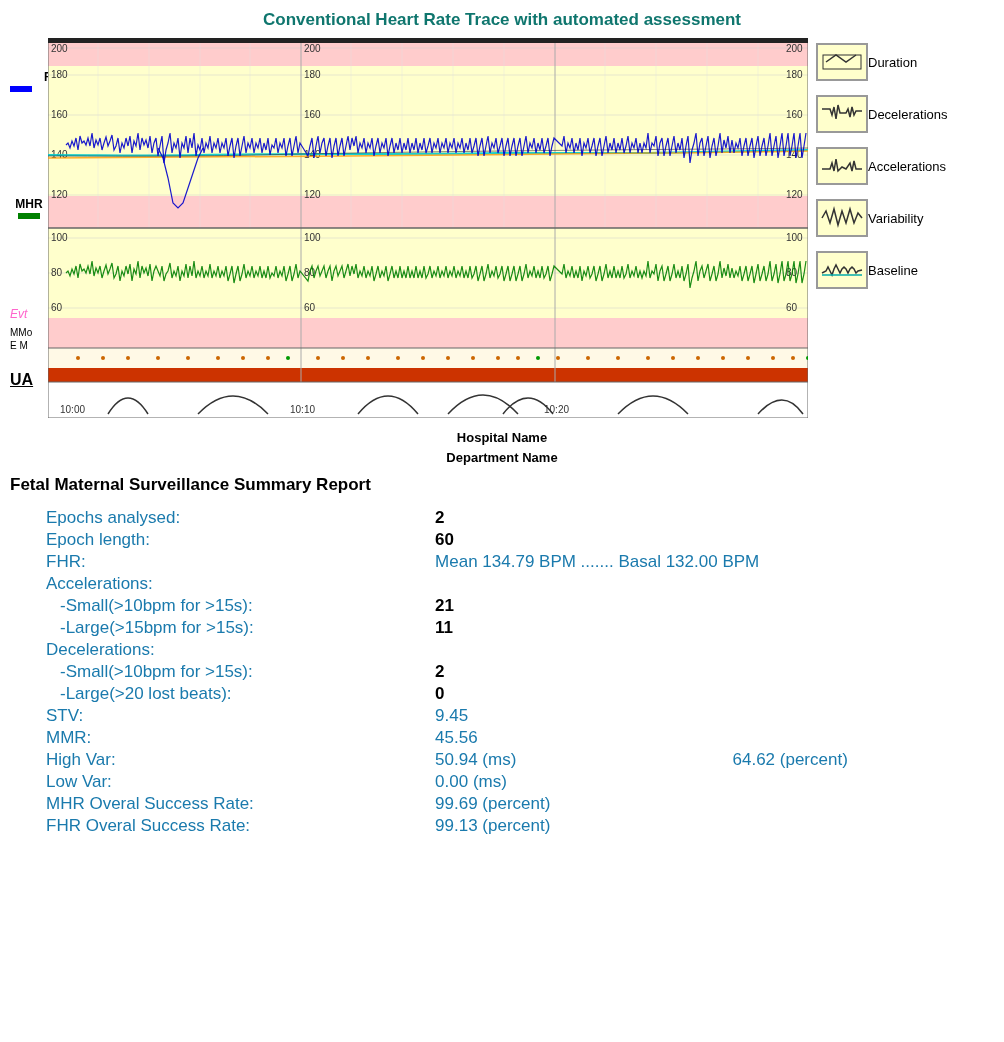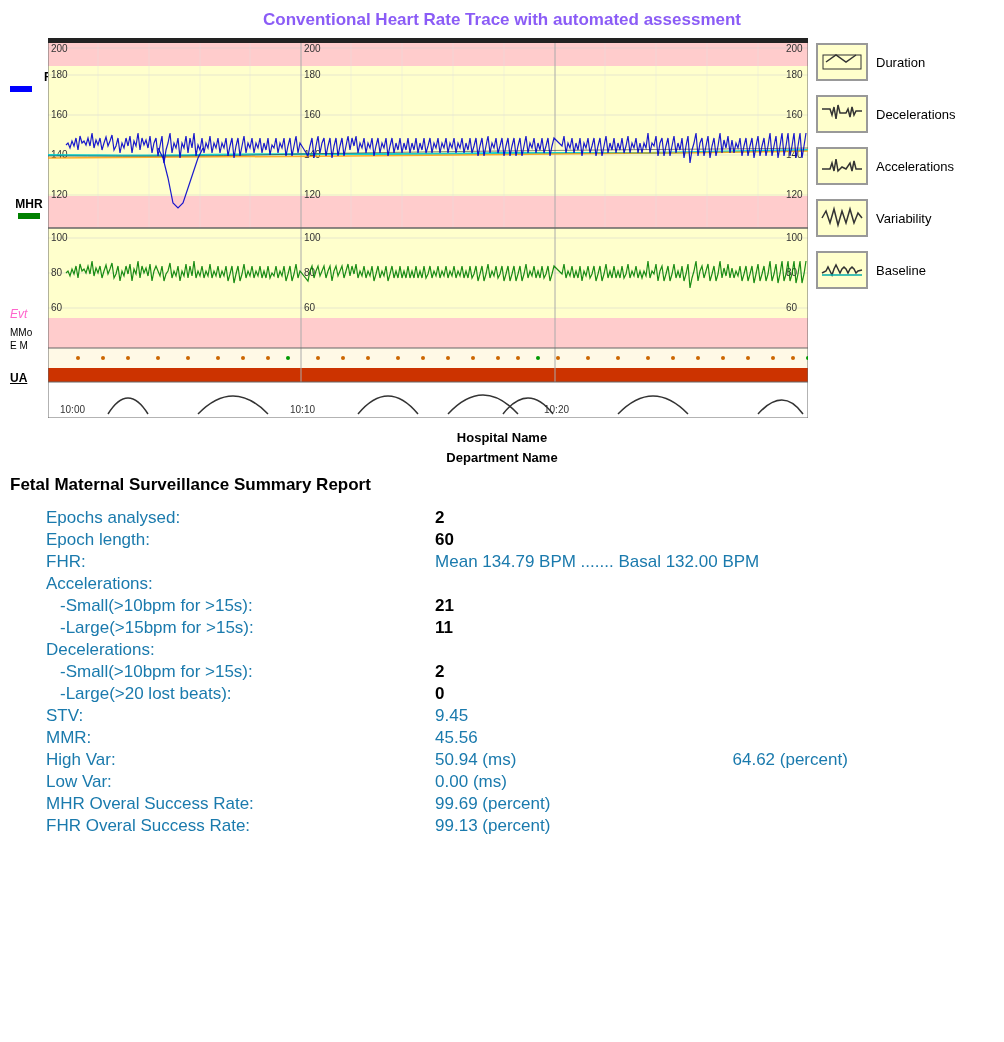--- a/index.html
+++ b/index.html
@@ -10,21 +10,21 @@
       min-height: 1042px;
       padding: 10px;
       color: #000;
     }
 
     .page-title {
       text-align: center;
       font-size: 17px;
       font-weight: bold;
       margin-bottom: 8px;
-      color: #8b5cf6;
+      color: #0f766e;
     }
 
     .chart-area {
       display: flex;
       flex-direction: row;
       width: 100%;
       margin-bottom: 6px;
     }
 
     .chart-labels {
@@ -78,41 +78,40 @@
     }
 
     .em-label {
       margin-top: 2px;
       font-size: 10px;
       color: #000;
     }
 
     .ua-label {
       margin-top: 16px;
-      font-size: 12px;
+      font-size: 16px;
       font-weight: bold;
       text-decoration: underline;
     }
 
     
     .legend-area {
       display: flex;
       flex-direction: column;
       width: 165px;
       flex-shrink: 0;
       padding-left: 8px;
       padding-top: 5px;
       gap: 14px;
     }
 
     .legend-item {
       display: flex;
       flex-direction: row;
       align-items: center;
-      gap: 8px;
     }
 
     .legend-icon {
       width: 52px;
       height: 38px;
       border: 2px solid #999;
       background: #ffffcc;
       flex-shrink: 0;
       display: flex;
       align-items: center;

